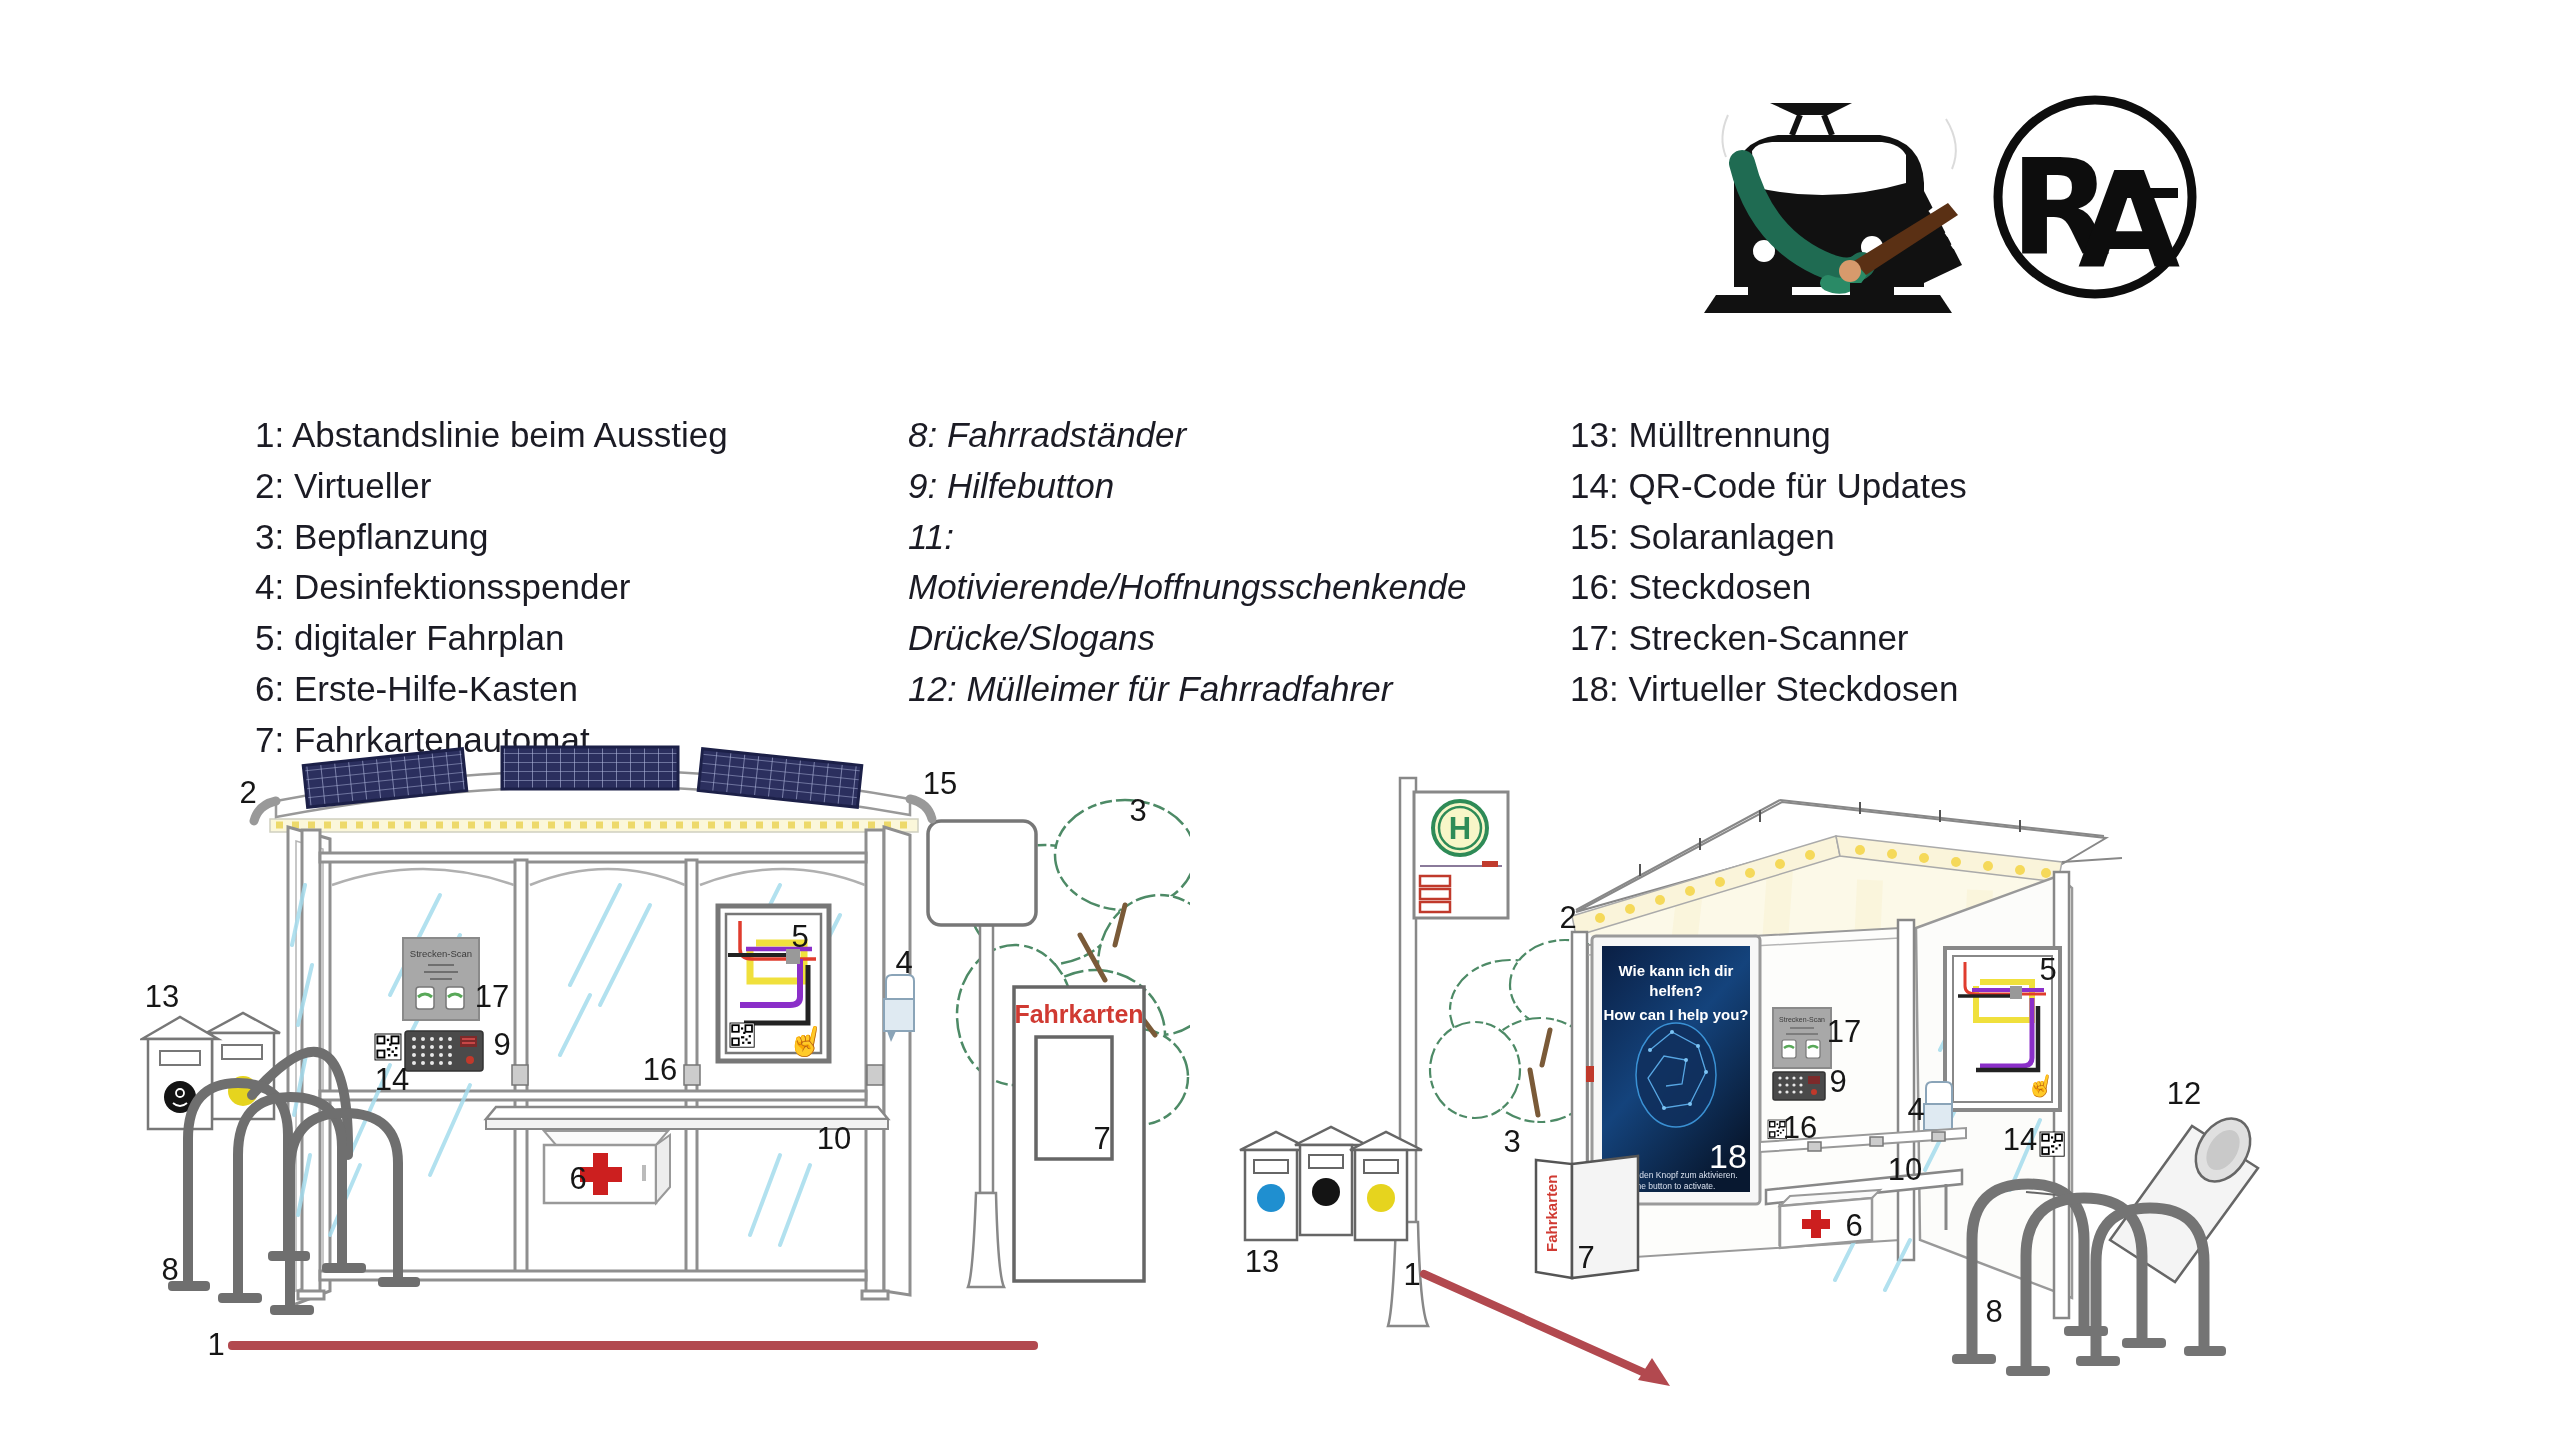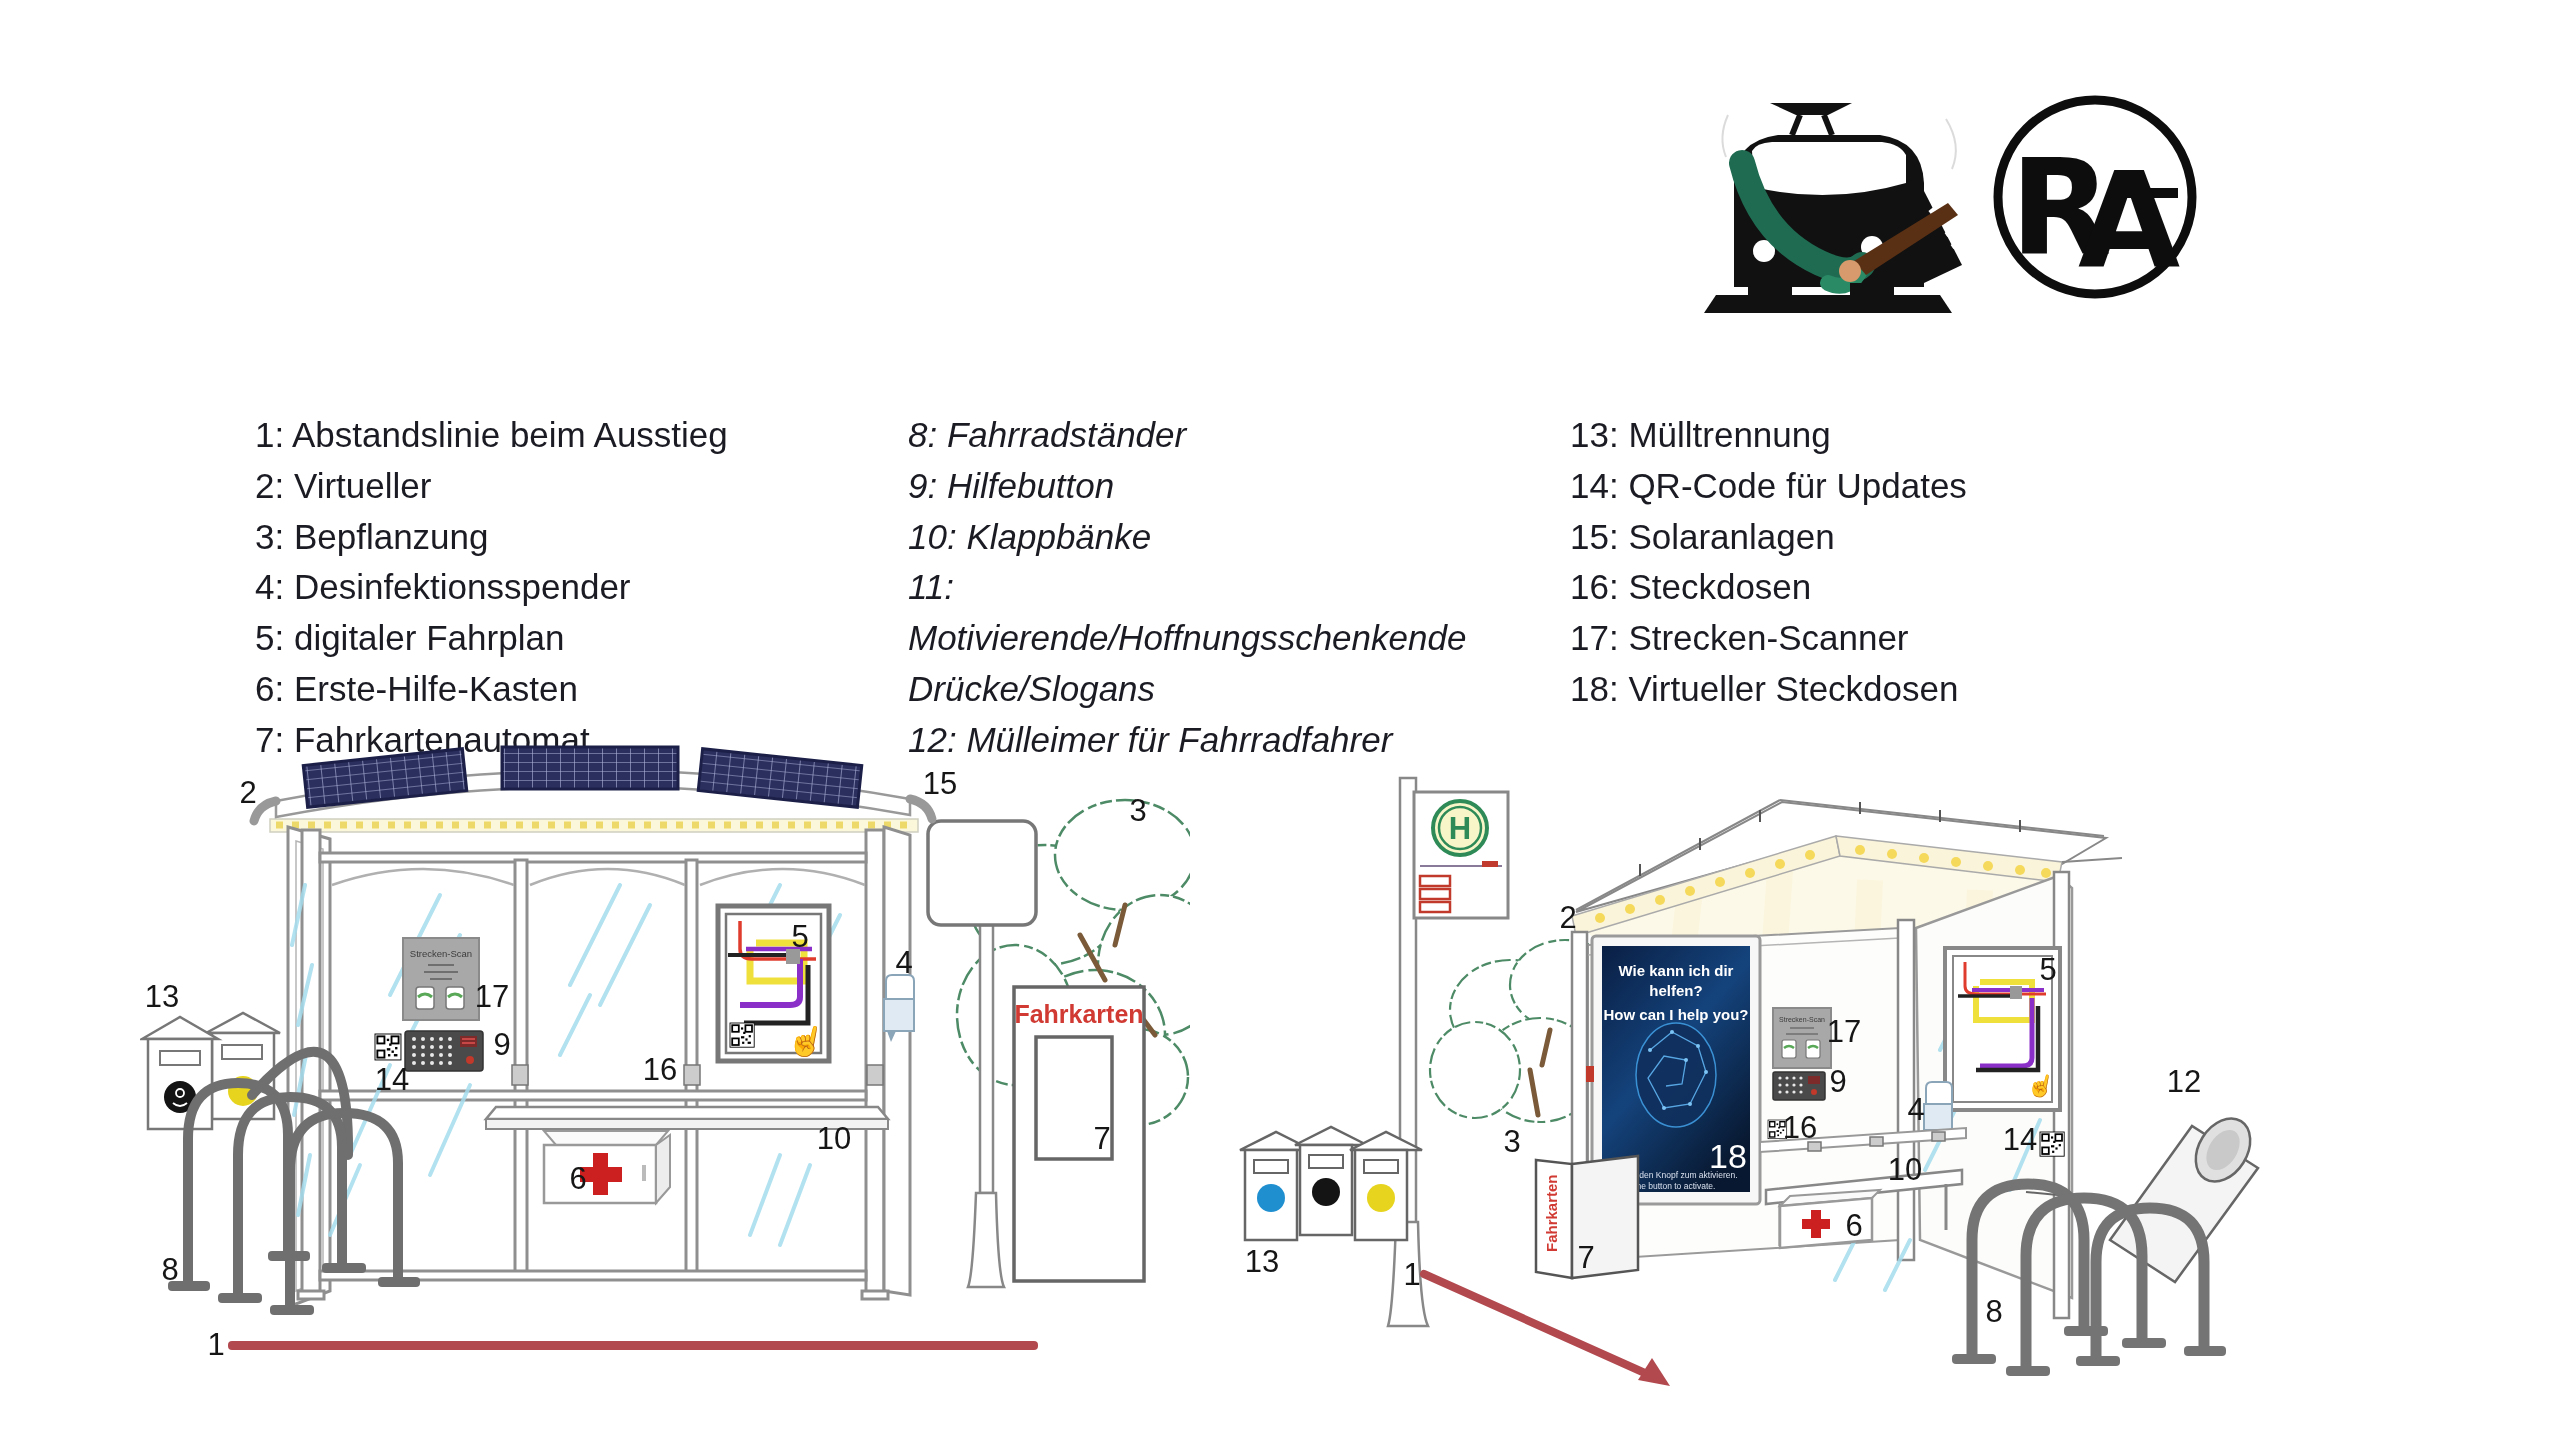--- a/index.html
+++ b/index.html
@@ -51,21 +51,20 @@
   <div>2: Virtueller</div>
   <div>3: Bepflanzung</div>
   <div>4: Desinfektionsspender</div>
   <div>5: digitaler Fahrplan</div>
   <div>6: Erste-Hilfe-Kasten</div>
   <div>7: Fahrkartenautomat</div>
 </div>
 <div class="legend-col" style="left:908px;top:410px;width:560px;font-style:italic;">
   <div>8: Fahrradständer</div>
   <div>9: Hilfebutton</div>
-  <div>10: Klappbänke</div>
   <div>11: Motivierende/Hoffnungsschenkende Drücke/Slogans</div>
   <div>12: Mülleimer für Fahrradfahrer</div>
 </div>
 <div class="legend-col" style="left:1570px;top:410px;width:420px;">
   <div>13: Mülltrennung</div>
   <div>14: QR-Code für Updates</div>
   <div>15: Solaranlagen</div>
   <div>16: Steckdosen</div>
   <div>17: Strecken-Scanner</div>
   <div>18: Virtueller Steckdosen</div>
@@ -558,14 +557,14 @@
   <div class="marker" style="left:366px;top:488px;">7</div>
   <div class="marker" style="left:624px;top:262px;">17</div>
   <div class="marker" style="left:618px;top:312px;">9</div>
   <div class="marker" style="left:580px;top:358px;">16</div>
   <div class="marker" style="left:685px;top:400px;">10</div>
   <div class="marker" style="left:634px;top:456px;">6</div>
   <div class="marker" style="left:696px;top:340px;">4</div>
   <div class="marker" style="left:828px;top:200px;">5</div>
   <div class="marker" style="left:800px;top:370px;">14</div>
   <div class="marker" style="left:774px;top:542px;">8</div>
-  <div class="marker" style="left:964px;top:312px;">12</div>
+  <div class="marker" style="left:964px;top:324px;">12</div>
 </div>
 
 </body></html>

